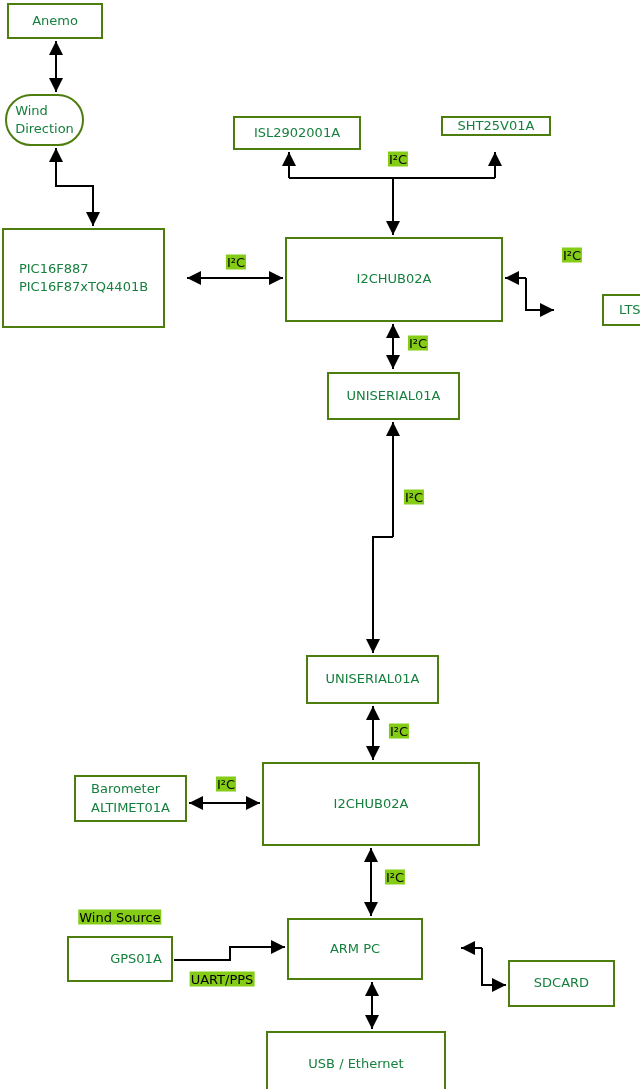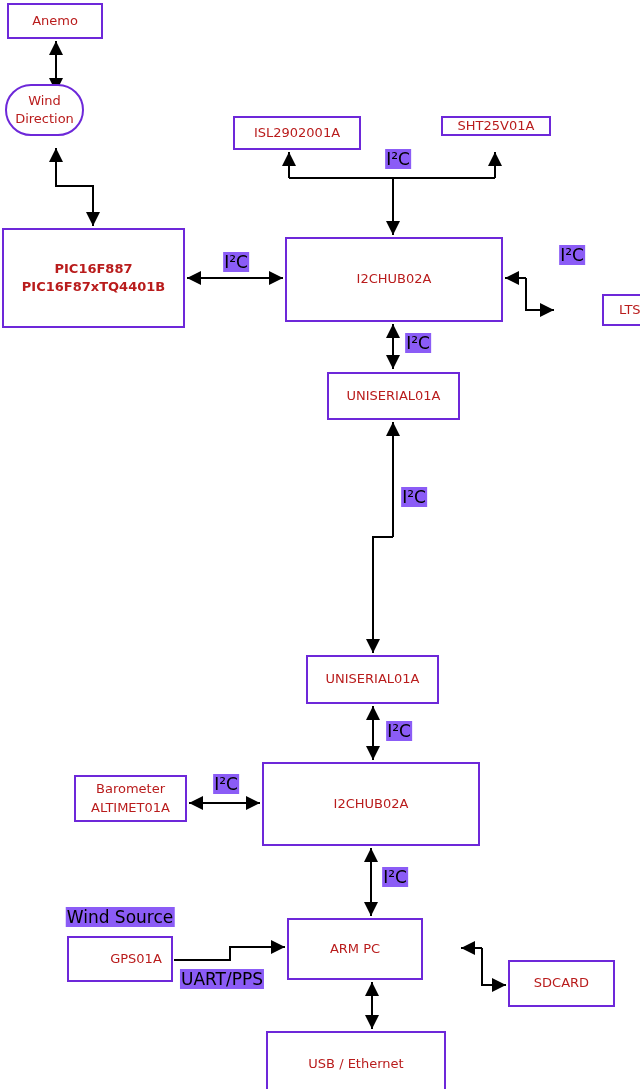--- a/index.html
+++ b/index.html
@@ -28,37 +28,37 @@
     stroke-width: 2;
   }
   #wires marker path {
     fill: #000000;
     stroke: none;
   }
   .node {
     position: absolute;
     box-sizing: border-box;
     background: #ffffff;
-    border: 2px solid #6d28d9;
+    border: 2px solid #4d7c0f;
     display: flex;
     align-items: center;
     justify-content: center;
-    text-align: center;
+    text-align: left;
     font-size: 13px;
     line-height: 1.4;
-    color: #b91c1c;
+    color: #15803d;
     white-space: pre-line;
   }
   .edge-label {
     position: absolute;
     transform: translate(-50%, -50%);
-    font-size: 17px;
+    font-size: 13px;
     color: #000000;
     white-space: nowrap;
-    background: #8b5cf6;
+    background: #84cc16;
     padding: 0 1px;
   }
 </style>
 </head>
 <body>
 
 <div id="canvas">
 
   <svg id="wires" xmlns="http://www.w3.org/2000/svg" width="640" height="1089" viewBox="0 0 640 1089">
     <defs>
@@ -129,24 +129,24 @@
     </g>
 
     <g>
       <path d="M372,1005 L372,982" marker-end="url(#arr)"></path>
       <path d="M372,1005 L372,1029" marker-end="url(#arr)"></path>
     </g>
   </svg>
 
   <div class="node" style="left:7px; top:3px; width:96px; height:36px;">Anemo</div>
 
-  <div class="node" style="left:5px; top:84px; width:79px; height:52px;border-radius:26px;">Wind
+  <div class="node" style="left:5px; top:94px; width:79px; height:52px;border-radius:26px;">Wind
 Direction</div>
 
-  <div class="node" style="left:2px; top:228px; width:183px; height:100px;font-weight:bold;">PIC16F887
+  <div class="node" style="left:2px; top:228px; width:163px; height:100px;">PIC16F887
 PIC16F87xTQ4401B</div>
 
   <div class="node" style="left:233px; top:116px; width:128px; height:34px;">ISL2902001A</div>
 
   <div class="node" style="left:441px; top:116px; width:110px; height:20px;">SHT25V01A</div>
 
   <div class="node" style="left:285px; top:237px; width:218px; height:85px;">I2CHUB02A</div>
 
   <div class="node" style="left:556px; top:294px; width:81px; height:32px;margin-left:46px;">LTS01A</div>
 

